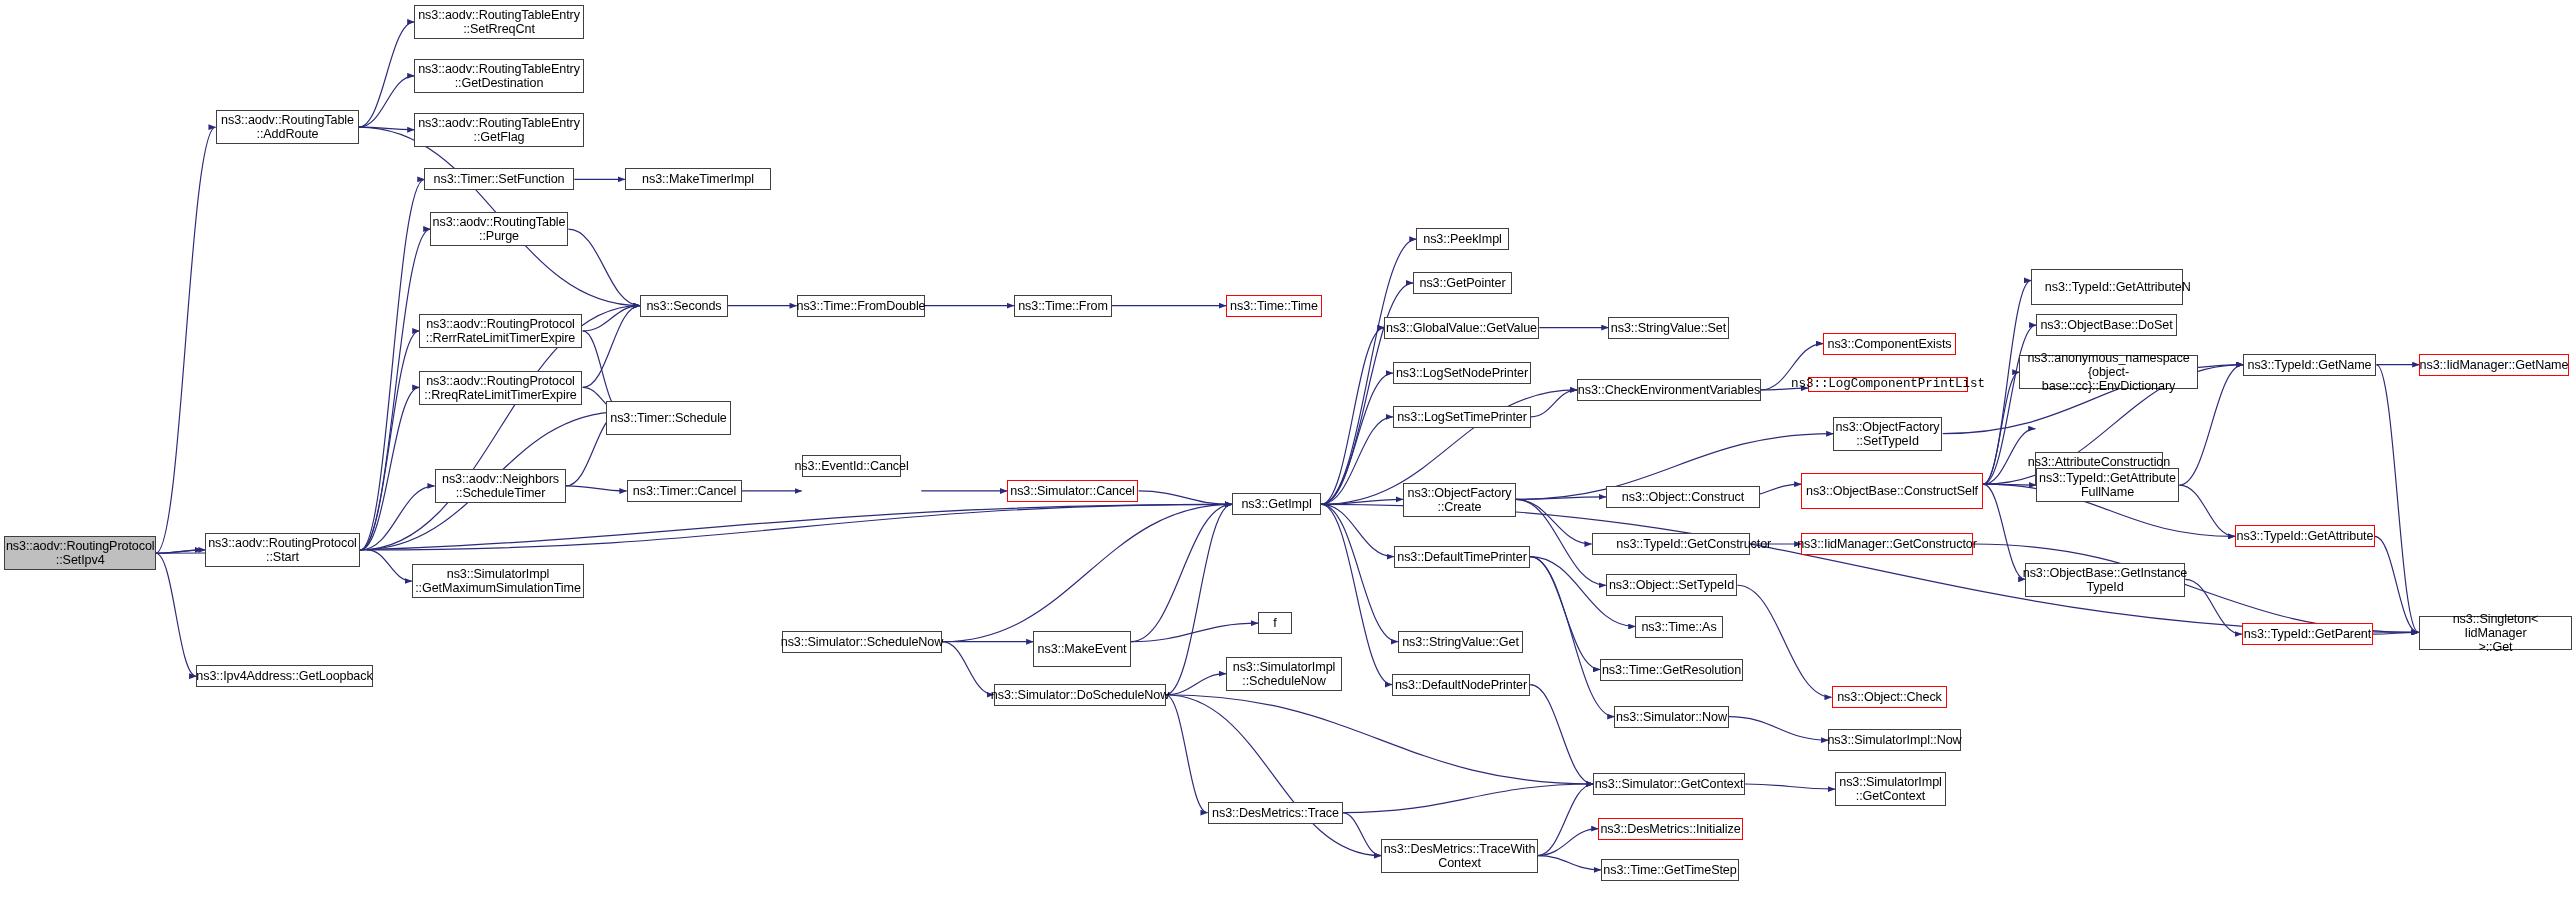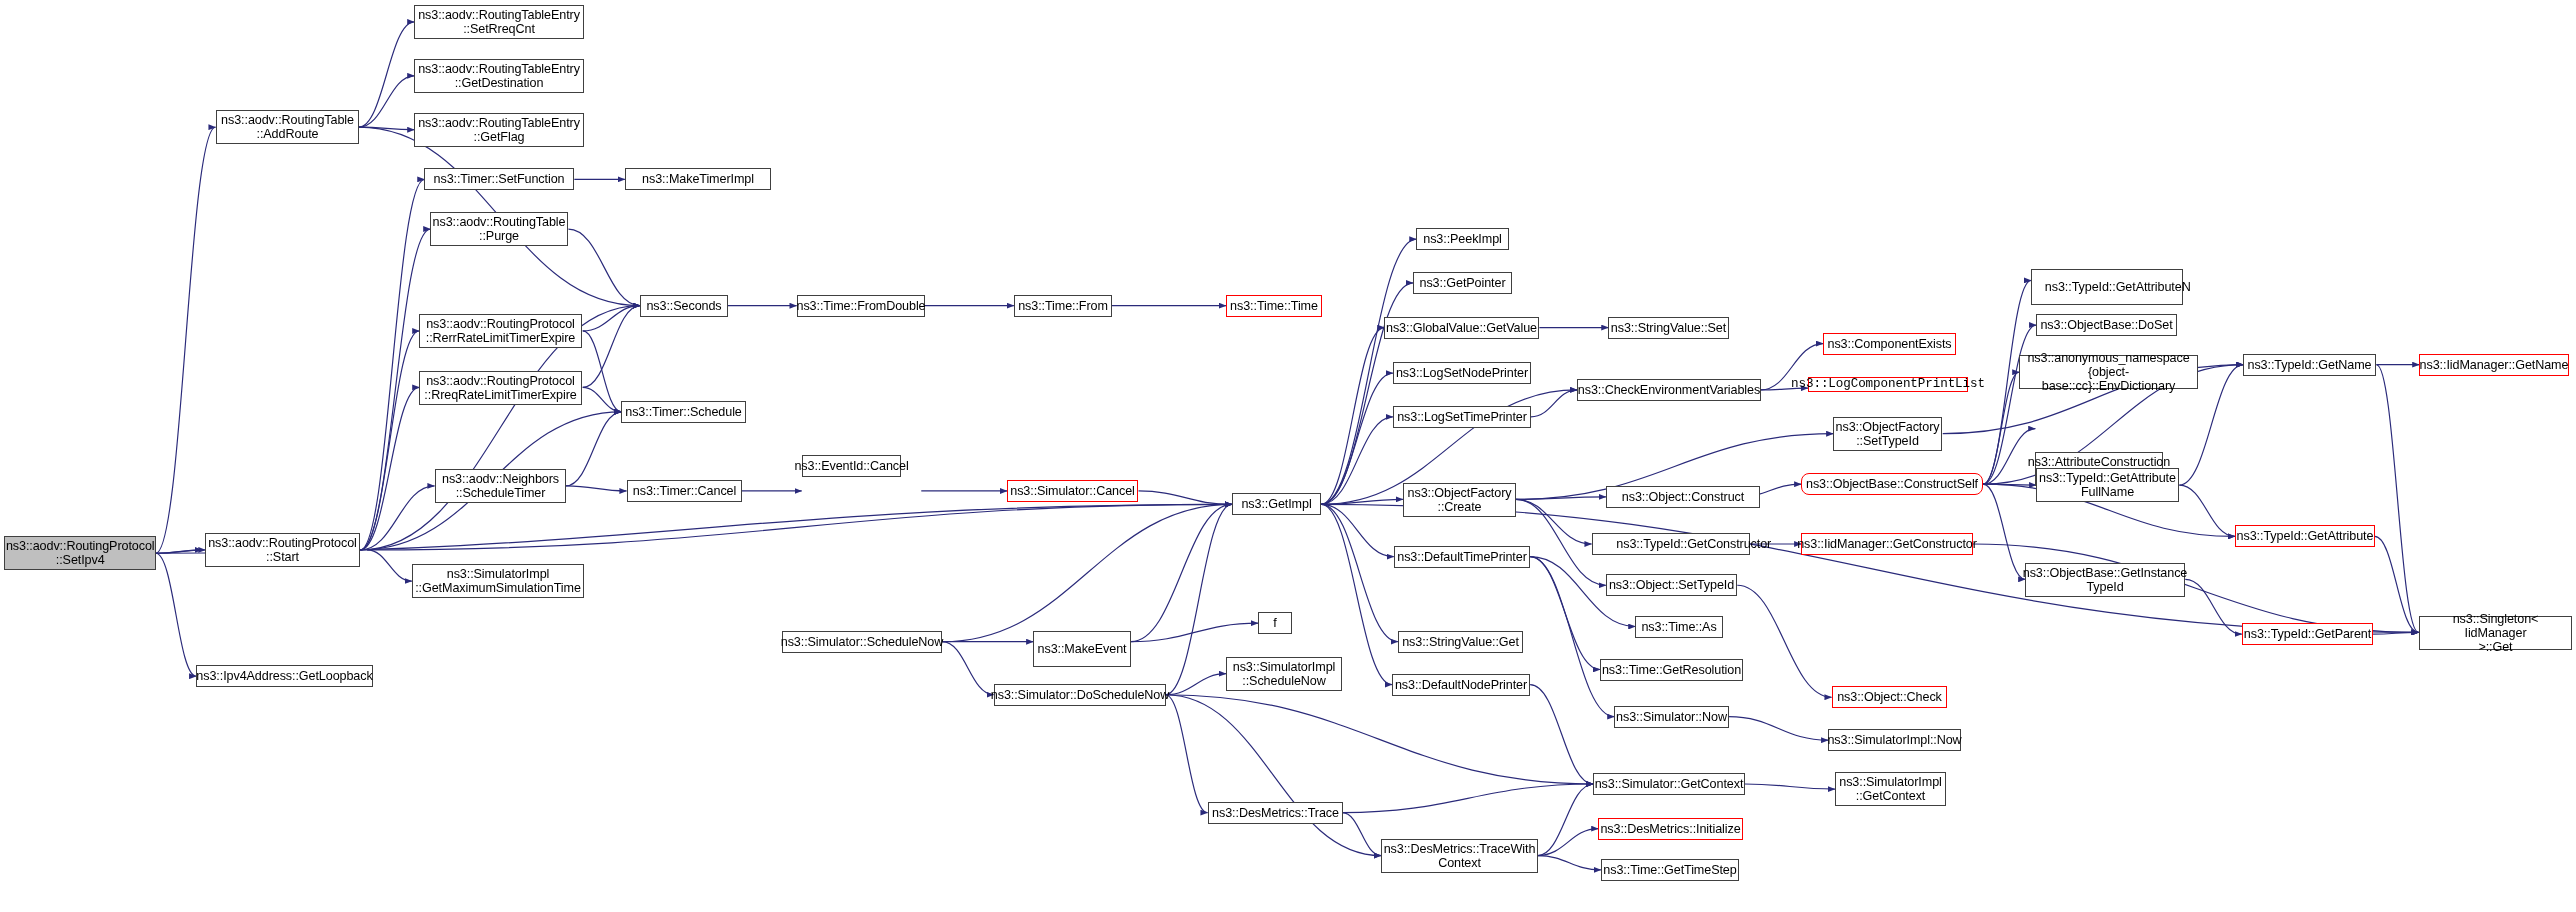--- a/index.html
+++ b/index.html
@@ -171,21 +171,21 @@
 ::Purge</div>
       <div class="node" style="left: 205px; top: 533px; width: 155px; height: 34px;">ns3::aodv::RoutingProtocol
 ::Start</div>
       <div class="node" style="left: 419px; top: 314px; width: 163px; height: 34px;">ns3::aodv::RoutingProtocol
 ::RerrRateLimitTimerExpire</div>
       <div class="node" style="left: 419px; top: 371px; width: 163px; height: 34px;">ns3::aodv::RoutingProtocol
 ::RreqRateLimitTimerExpire</div>
       <div class="node" style="left: 435px; top: 469px; width: 131px; height: 34px;">ns3::aodv::Neighbors
 ::ScheduleTimer</div>
       <div class="node" style="left: 640px; top: 295px; width: 88px; height: 22px;">ns3::Seconds</div>
-      <div class="node" style="left: 621px; top: 401px; width: 125px; height: 22px;">ns3::Timer::Schedule</div>
+      <div class="node" style="left: 606px; top: 401px; width: 125px; height: 34px;">ns3::Timer::Schedule</div>
       <div class="node" style="left: 627px; top: 480px; width: 115px; height: 22px;">ns3::Timer::Cancel</div>
       <div class="node" style="left: 797px; top: 295px; width: 128px; height: 22px;">ns3::Time::FromDouble</div>
       <div class="node" style="left: 1014px; top: 295px; width: 98px; height: 22px;">ns3::Time::From</div>
       <div class="node red" style="left: 1226px; top: 295px; width: 96px; height: 22px;">ns3::Time::Time</div>
       <div class="node" style="left: 802px; top: 455px; width: 99px; height: 22px;">ns3::EventId::Cancel</div>
       <div class="node red" style="left: 1007px; top: 480px; width: 131px; height: 22px;">ns3::Simulator::Cancel</div>
       <div class="node" style="left: 412px; top: 564px; width: 172px; height: 34px;">ns3::SimulatorImpl
 ::GetMaximumSimulationTime</div>
       <div class="node" style="left: 196px; top: 665px; width: 177px; height: 22px;">ns3::Ipv4Address::GetLoopback</div>
       <div class="node" style="left: 1232px; top: 493px; width: 89px; height: 22px;">ns3::GetImpl</div>
@@ -206,21 +206,21 @@
       <div class="node" style="left: 1398px; top: 631px; width: 125px; height: 22px;">ns3::StringValue::Get</div>
       <div class="node" style="left: 1392px; top: 674px; width: 138px; height: 22px;">ns3::DefaultNodePrinter</div>
       <div class="node" style="left: 1606px; top: 486px; width: 154px; height: 22px;">ns3::Object::Construct</div>
       <div class="node" style="left: 1592px; top: 533px; width: 158px; height: 22px; padding-left: 48px;">ns3::TypeId::GetConstructor</div>
       <div class="node" style="left: 1606px; top: 574px; width: 131px; height: 22px;">ns3::Object::SetTypeId</div>
       <div class="node" style="left: 1635px; top: 616px; width: 88px; height: 22px;">ns3::Time::As</div>
       <div class="node" style="left: 1600px; top: 659px; width: 143px; height: 22px;">ns3::Time::GetResolution</div>
       <div class="node" style="left: 1614px; top: 706px; width: 115px; height: 22px;">ns3::Simulator::Now</div>
       <div class="node" style="left: 1828px; top: 729px; width: 133px; height: 22px;">ns3::SimulatorImpl::Now</div>
       <div class="node red" style="left: 1832px; top: 686px; width: 115px; height: 22px;">ns3::Object::Check</div>
-      <div class="node red" style="left: 1801px; top: 473px; width: 182px; height: 22px; border-radius: 8px;">ns3::ObjectBase::ConstructSelf</div>
+      <div class="node red" style="left: 1801px; top: 473px; width: 182px; height: 36px;">ns3::ObjectBase::ConstructSelf</div>
       <div class="node red" style="left: 1801px; top: 533px; width: 172px; height: 22px;">ns3::IidManager::GetConstructor</div>
       <div class="node" style="left: 2031px; top: 269px; width: 152px; height: 36px; padding-left: 24px;">ns3::TypeId::GetAttributeN</div>
       <div class="node" style="left: 2036px; top: 314px; width: 141px; height: 22px;">ns3::ObjectBase::DoSet</div>
       <div class="node" style="left: 2019px; top: 355px; width: 179px; height: 34px;">ns3::anonymous_namespace
 {object-base::cc}::EnvDictionary</div>
       <div class="node" style="left: 2035px; top: 412px; width: 128px; height: 34px; margin-top: 40px;">ns3::AttributeConstruction
 List::Find</div>
       <div class="node" style="left: 2036px; top: 468px; width: 143px; height: 34px;">ns3::TypeId::GetAttribute
 FullName</div>
       <div class="node" style="left: 2025px; top: 563px; width: 160px; height: 34px;">ns3::ObjectBase::GetInstance

